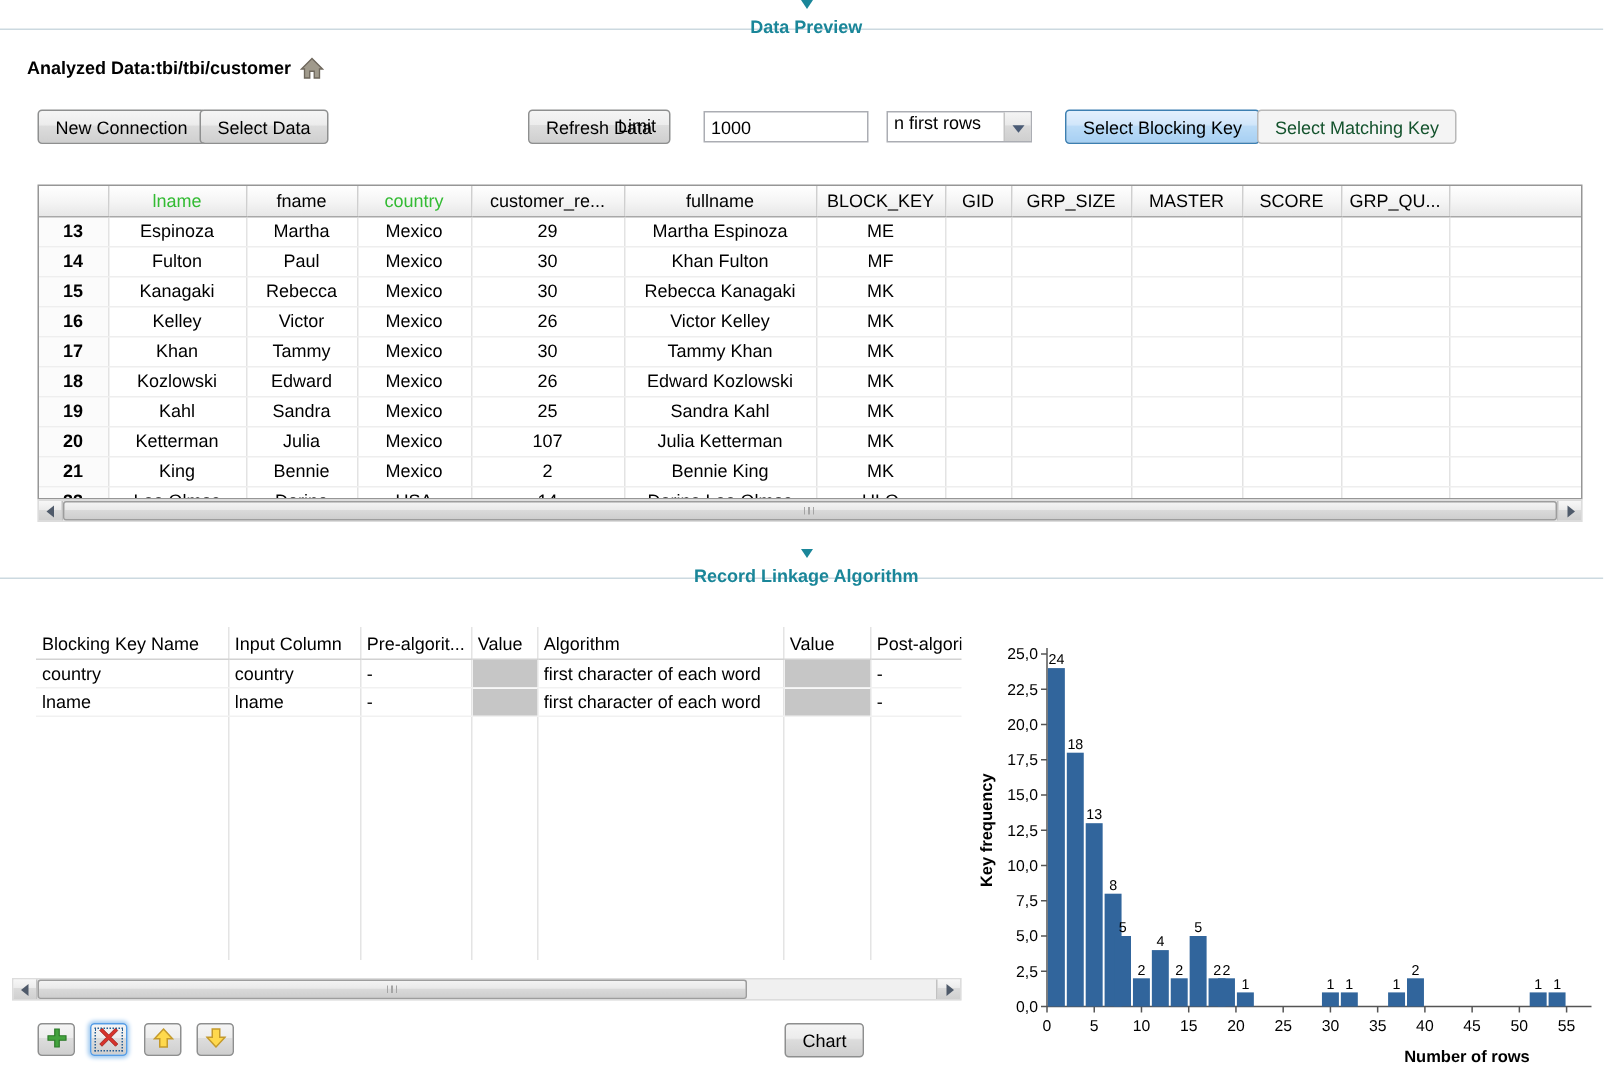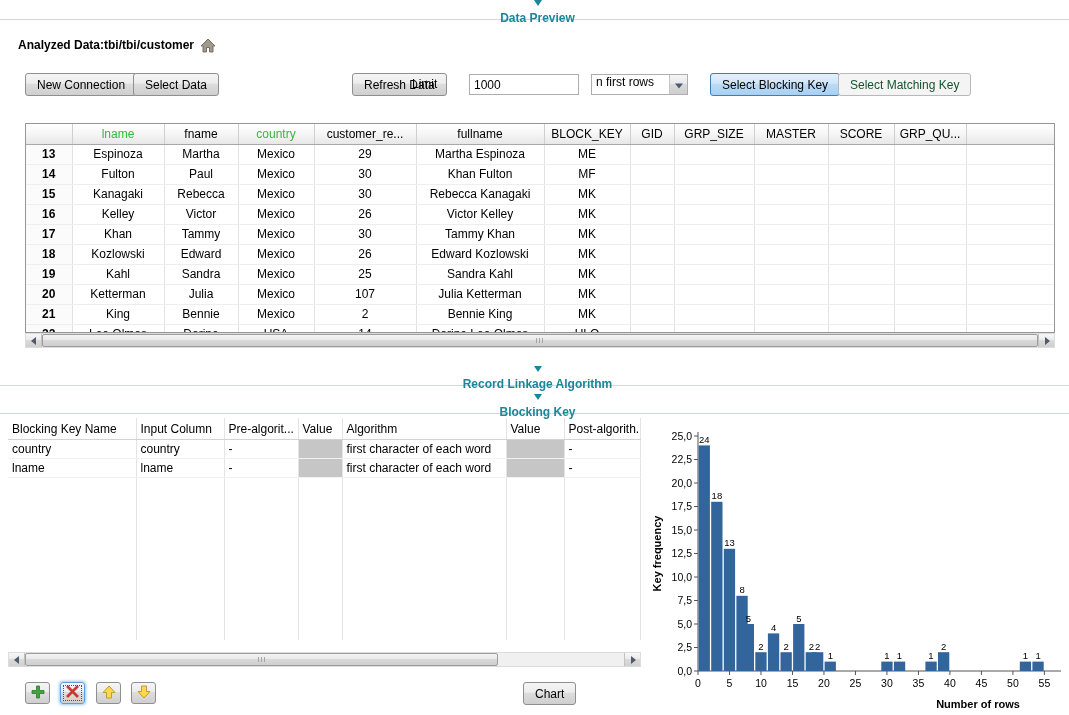--- a/index.html
+++ b/index.html
@@ -44,21 +44,21 @@
   .grid th{height:20px;box-sizing:border-box;background:linear-gradient(#ffffff,#f4f4f4 55%,#e7e7e7);
            border-right:1px solid #cfcfcf;border-bottom:1px solid #a8a8a8;font-weight:normal;
            text-align:center;padding:0 2px;overflow:hidden;white-space:nowrap;}
   .grid th.green{color:#33bb33;}
   .grid td{height:19px;box-sizing:content-box;border-right:1px solid #e3e3e3;border-bottom:1px solid #eeeeee;
            text-align:center;padding:0 2px;overflow:hidden;white-space:nowrap;}
   .grid td.rownum{font-weight:bold;background:#fbfbfb;}
 
   
   .bk-wrap{position:absolute;left:8px;top:418px;width:633px;height:234px;overflow:hidden;}
-  table.bk-grid{border-collapse:collapse;table-layout:fixed;width:632px;font:12px "Liberation Sans",sans-serif;}
+  table.bk-grid{border-collapse:collapse;table-layout:fixed;width:632px;font:12px "Liberation Sans",sans-serif;margin-left:16px;}
   .bk-grid th{height:21px;border-bottom:1px solid #d2d2d2;border-right:1px solid #e4e4e4;
               text-align:left;font-weight:normal;padding:0 4px;white-space:nowrap;overflow:hidden;}
   .bk-grid td{height:18px;border-right:1px solid #e4e4e4;text-align:left;padding:0 4px;
               white-space:nowrap;overflow:hidden;}
   .bk-grid tr.data td{border-bottom:1px solid #f1f1f1;}
   .bk-grid td.gray-cell{background:#c6c6c6;border-bottom:1px solid #b5b5b5;}
 
   
   .hscroll{position:absolute;height:15px;box-sizing:border-box;background:#f0f0f0;
            border:1px solid #dcdcdc;display:flex;}
@@ -314,24 +314,20 @@
       <div class="sb-thumb" style="left:0;width:100%"></div>
     </div>
     <div class="sb-btn right"></div>
   </div>
 
   <div class="sec-hdr" style="top:366px">
     <span class="tri"></span>
     <span class="sec-title">Record Linkage Algorithm</span>
   </div>
 
-  <div class="sec-hdr" style="top:394px">
-    <span class="tri"></span>
-    <span class="sec-title">Blocking Key</span>
-  </div>
 
   <div class="bk-wrap">
     <table class="bk-grid" id="blocking-table">
         <colgroup>
           <col style="width:128px">
           <col style="width:88px">
           <col style="width:74px">
           <col style="width:44px">
           <col style="width:164px">
           <col style="width:58px">

